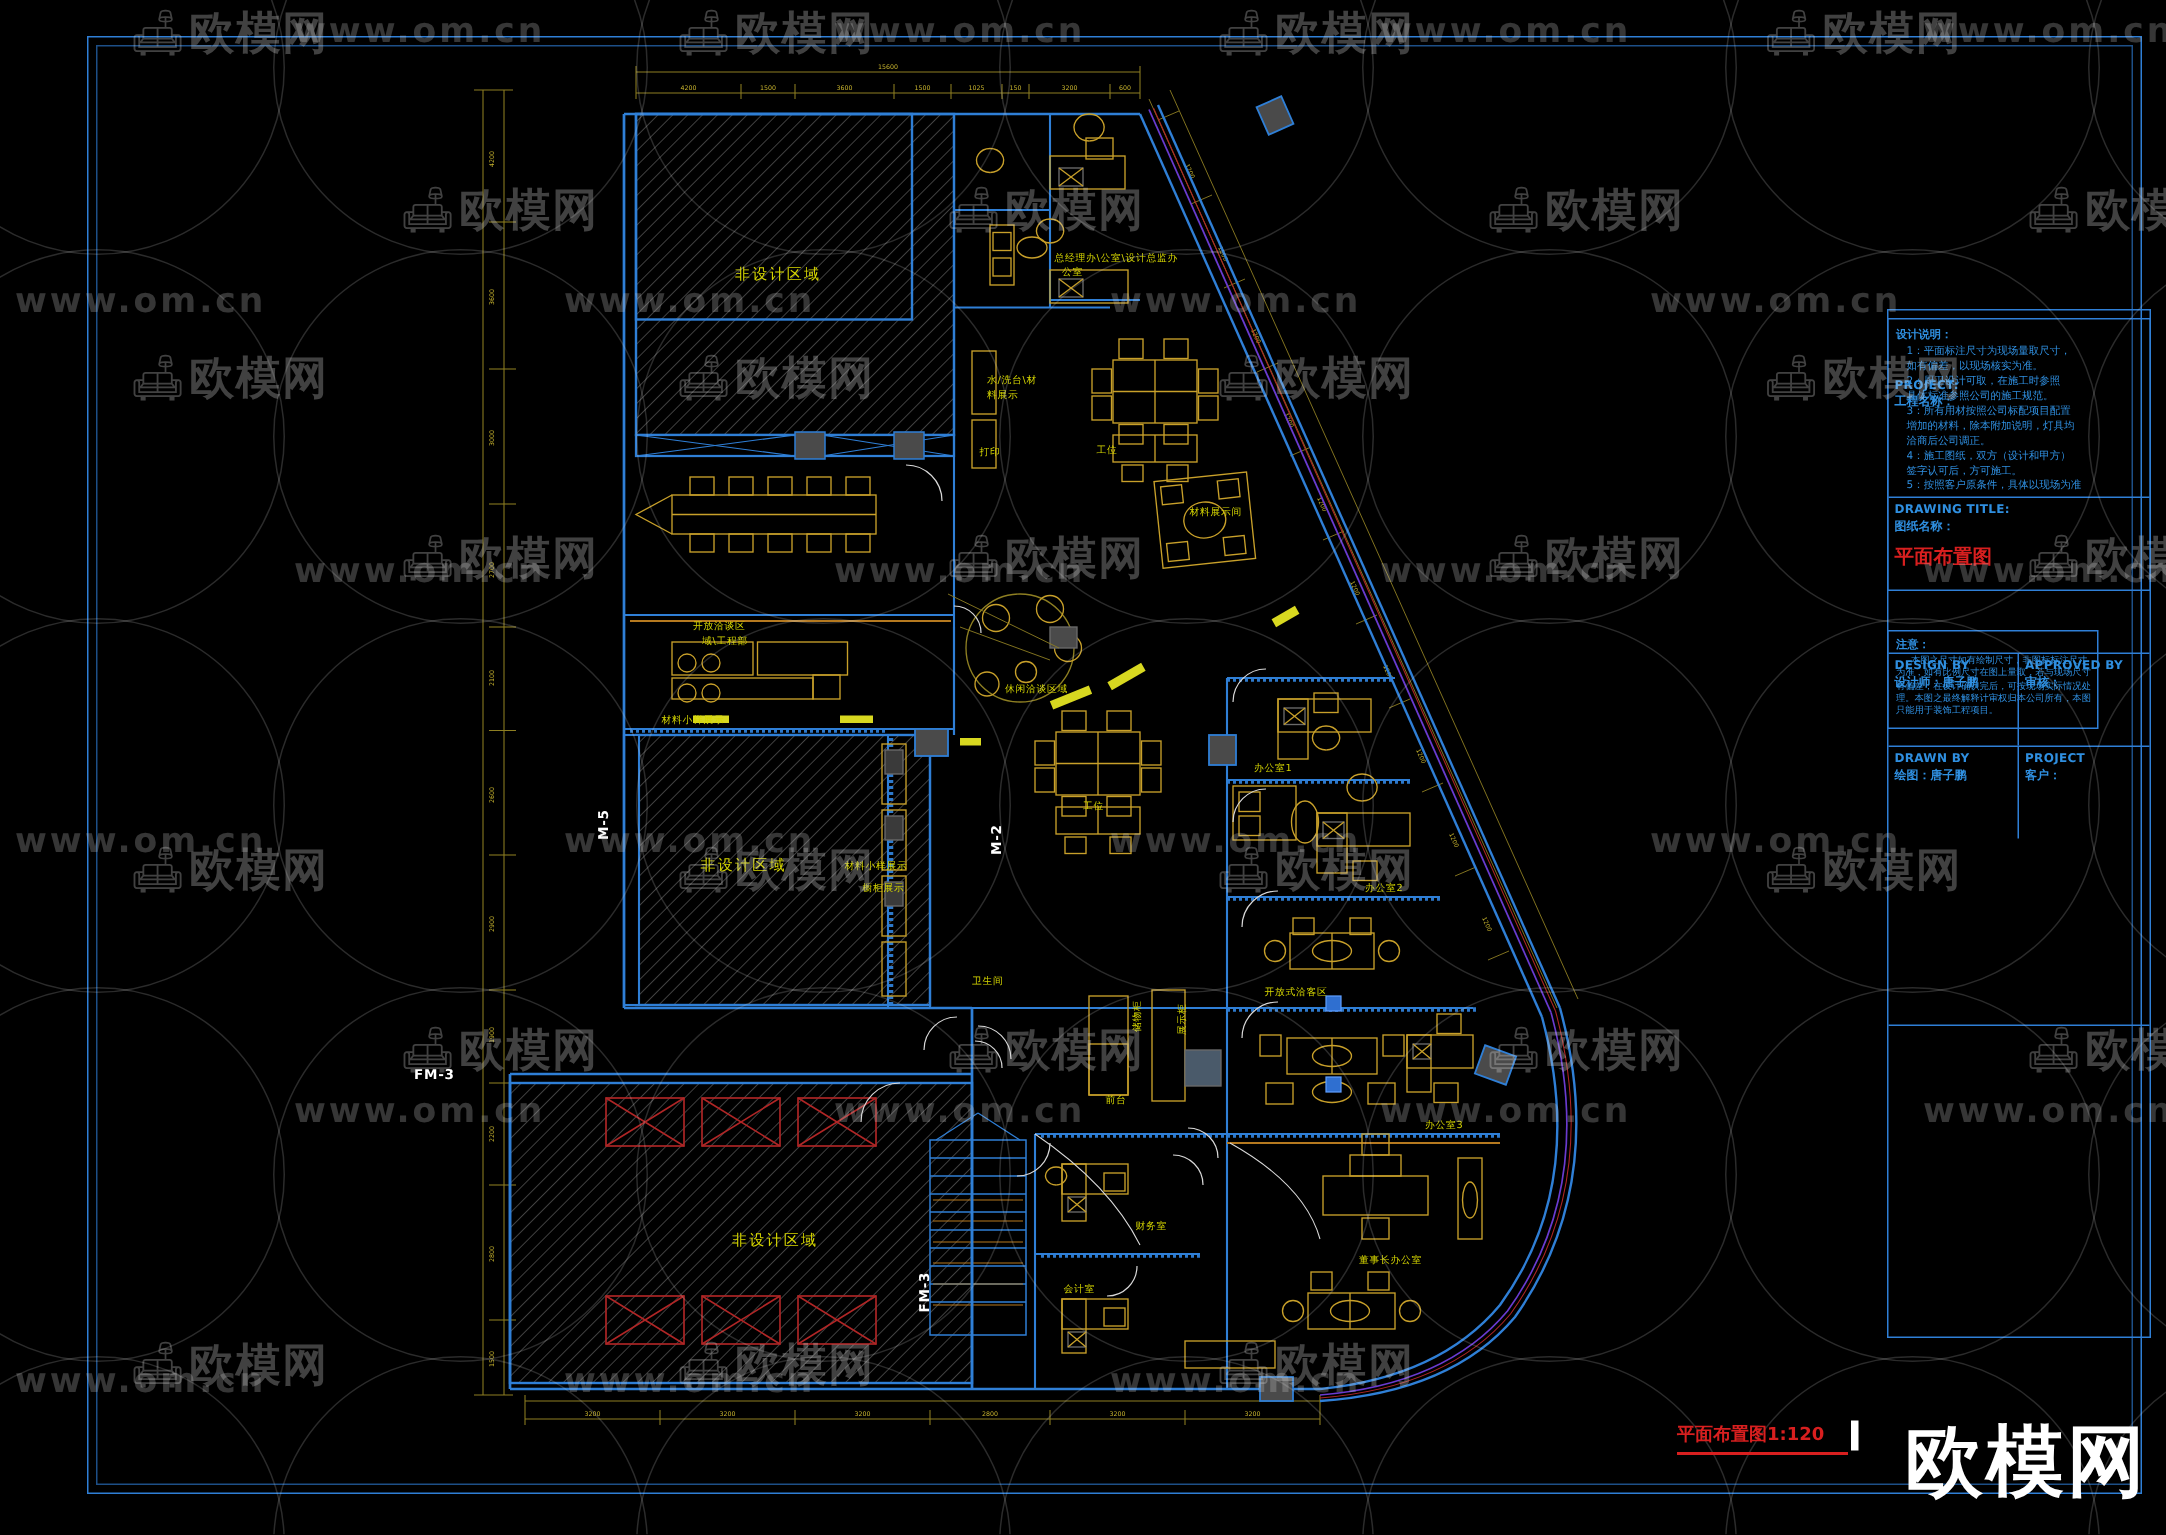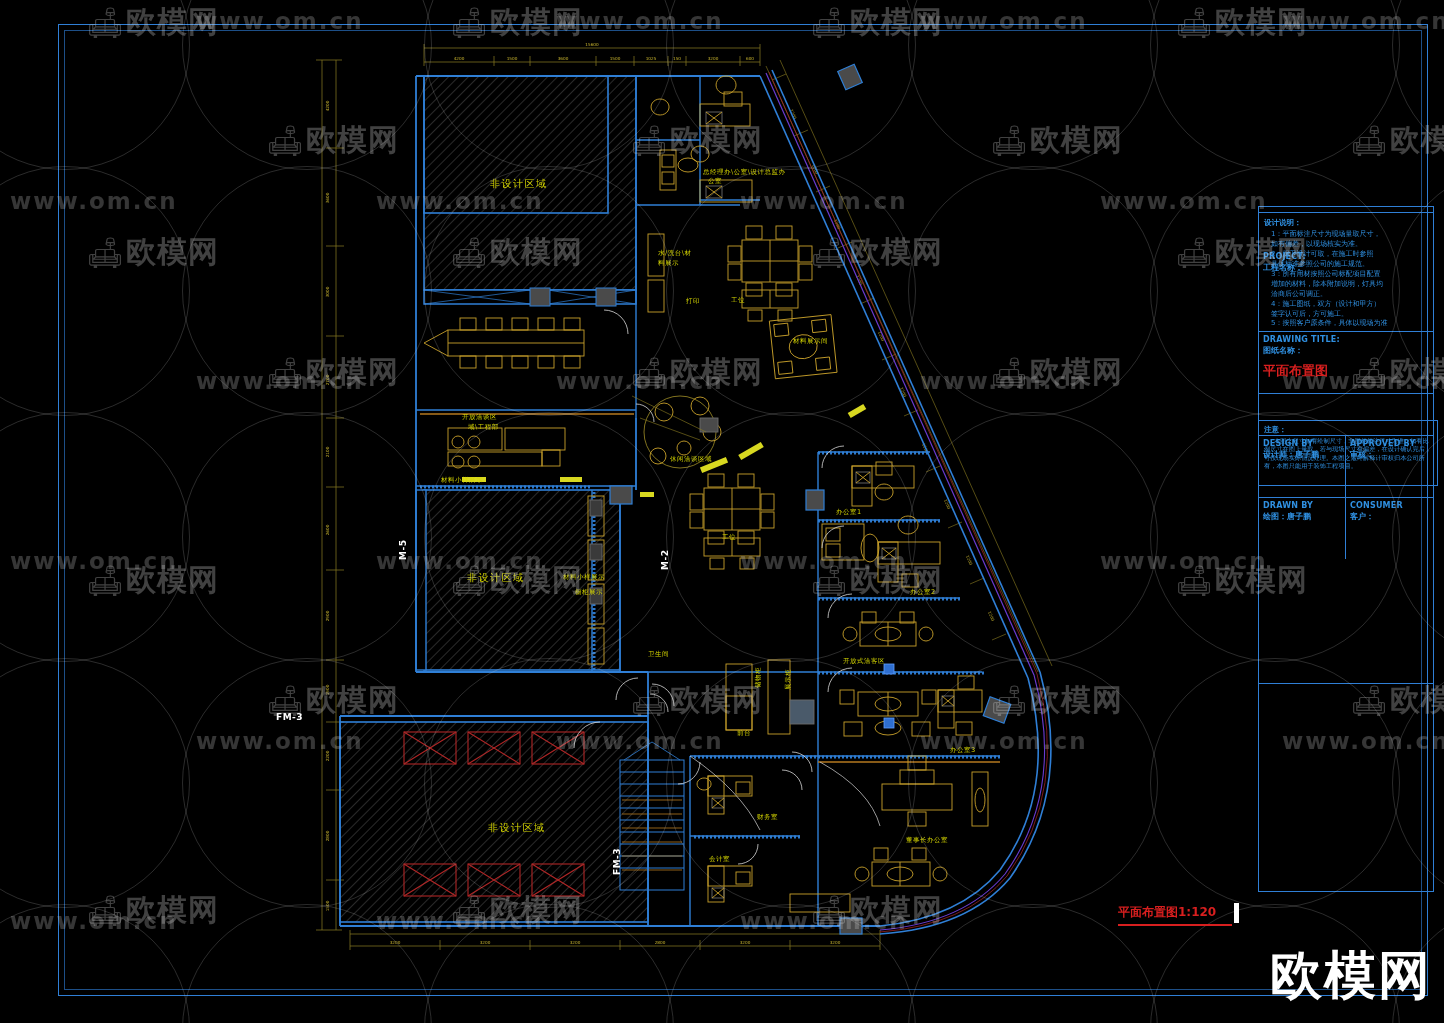--- a/index.html
+++ b/index.html
@@ -61,21 +61,21 @@
   .tb-cn { color:#2f8fe0; font-size:8px; font-weight:700; display:block; margin-top:1px; }
   .tb-val { color:#d81f1f; font-size:9px; font-weight:700; }
   .tb-pad { padding:3px 4px; }
 
   
   #notes-main {
     position: absolute; left: 1258px; top: 212px; width: 176px; height: 182px;
     border: 1px solid #2f7fd6; padding: 5px 4px 4px 5px;
   }
   #notes-sub {
-    position: absolute; left: 1258px; top: 420px; width: 180px; height: 66px;
+    position: absolute; left: 1258px; top: 420px; width: 141px; height: 66px;
     border: 1px solid #2f7fd6; padding: 4px 4px 4px 5px;
   }
   .note-title { color:#2f8fe0; font-size:7.5px; font-weight:700; margin-bottom:2px; }
   .note-line { color:#2f8fe0; font-size:7px; line-height:1.42; white-space:nowrap; }
   .note-line.indent { padding-left: 7px; }
   .note-para { color:#2f8fe0; font-size:6.2px; line-height:1.35; text-indent:10px; }
 
   
   #plan { position: absolute; left: 0; top: 0; width: 1444px; height: 1023px; }
   #plan svg { position:absolute; left:0; top:0; }
@@ -87,21 +87,21 @@
   }
   .rlabel.big { font-size: 10px; letter-spacing: 1.5px; }
   .rlabel.tiny { font-size: 6.5px; }
   .wlabel {
     position:absolute; color:#ffffff; font-size:9px; font-weight:700;
     letter-spacing:.5px; white-space:nowrap;
   }
 
   
   #scale-stamp {
-    position: absolute; left: 1118px; top: 904px; z-index: 35;
+    position: absolute; left: 1118px; top: 948px; z-index: 35;
   }
   #scale-stamp .st-text {
     color:#d81f1f; font-size:12px; font-weight:700; letter-spacing:0px; white-space:nowrap;
   }
   #scale-stamp .st-rule { width:114px; height:2px; background:#d81f1f; margin-top:3px; }
   #scale-stamp .st-bar {
     position:absolute; right:-7px; top:-1px; width:5px; height:20px; background:#ffffff;
   }
 </style>
 </head>
@@ -640,21 +640,21 @@
       <div class="rlabel tiny" style="left: 462px; top: 413px;">开放洽谈区</div>
       <div class="rlabel tiny" style="left: 468px; top: 423px;">域\工程部</div>
       <div class="rlabel tiny" style="left: 441px; top: 476px;">材料小样展示</div>
       <div class="rlabel tiny" style="left: 563px; top: 573px;">材料小样展示</div>
       <div class="rlabel tiny" style="left: 575px; top: 588px;">橱柜展示</div>
       <div class="rlabel tiny" style="left: 703px; top: 168px;">总经理办\公室\设计总监办</div>
       <div class="rlabel tiny" style="left: 708px; top: 177px;">公室</div>
       <div class="rlabel tiny" style="left: 658px; top: 249px;">水/洗台\材</div>
       <div class="rlabel tiny" style="left: 658px; top: 259px;">料展示</div>
       <div class="rlabel tiny" style="left: 731px; top: 296px;">工位</div>
-      <div class="rlabel tiny" style="left: 686px; top: 297px;">打印</div>
+      <div class="rlabel tiny" style="left: 653px; top: 297px;">打印</div>
       <div class="rlabel tiny" style="left: 670px; top: 455px;">休闲洽谈区域</div>
       <div class="rlabel tiny" style="left: 722px; top: 533px;">工位</div>
       <div class="rlabel tiny" style="left: 793px; top: 337px;">材料展示间</div>
       <div class="rlabel tiny" style="left: 836px; top: 508px;">办公室1</div>
       <div class="rlabel tiny" style="left: 910px; top: 588px;">办公室2</div>
       <div class="rlabel tiny" style="left: 843px; top: 657px;">开放式洽客区</div>
       <div class="rlabel tiny" style="left: 950px; top: 746px;">办公室3</div>
       <div class="rlabel tiny" style="left: 906px; top: 836px;">董事长办公室</div>
       <div class="rlabel tiny" style="left: 648px; top: 650px;">卫生间</div>
       <div class="rlabel tiny" style="left: 737px; top: 729px; text-align: right;">前台</div>
@@ -721,21 +721,21 @@
         <span class="tb-cn">审核：</span>
       </div>
     </div>
 
     <div class="tb-cell" style="top:290px; height:62px;">
       <div class="tb-l tb-pad">
         <span class="tb-en">DRAWN BY</span>
         <span class="tb-cn">绘图：唐子鹏</span>
       </div>
       <div class="tb-r tb-pad">
-        <span class="tb-en">CONSUMER</span>
+        <span class="tb-en">PROJECT</span>
         <span class="tb-cn">客户：</span>
       </div>
     </div>
 
 
 
     <div class="tb-cell" style="top:476px; height:210px;"></div>
   </div>
 
   <div id="scale-stamp">

